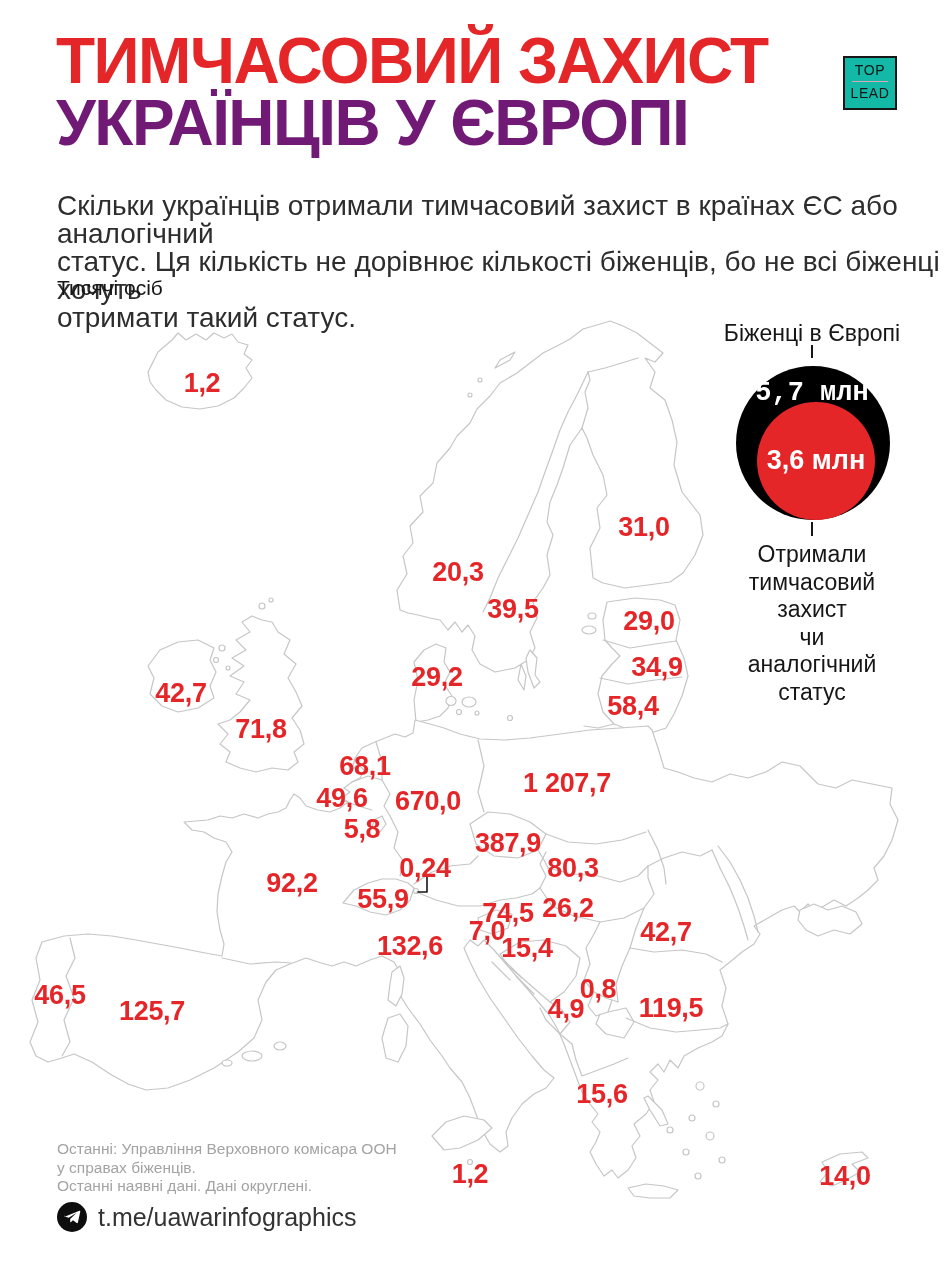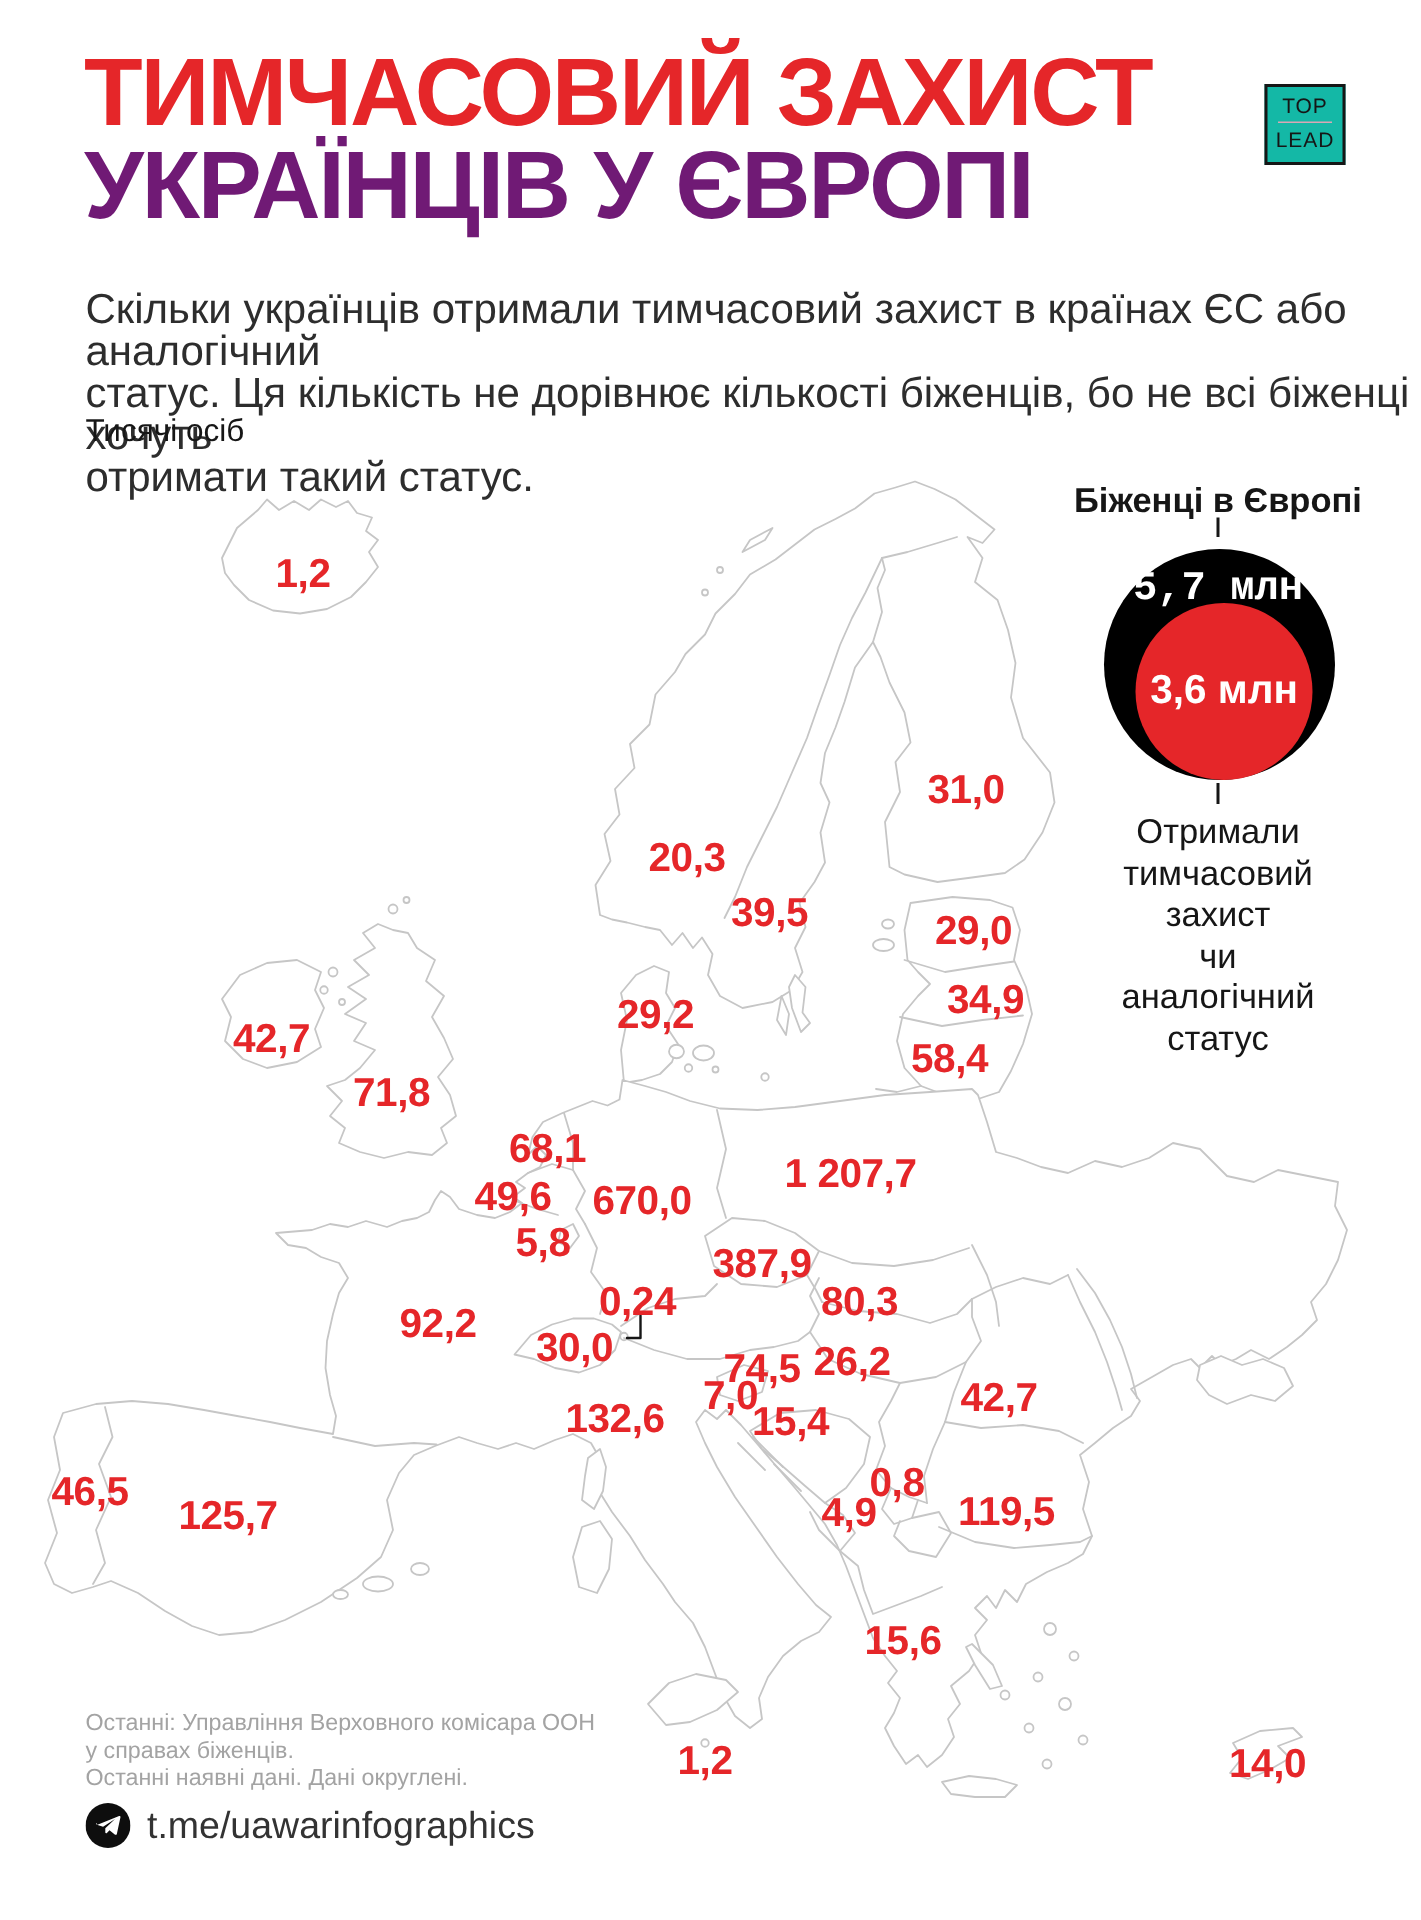--- a/index.html
+++ b/index.html
@@ -13,21 +13,21 @@
          font-size:64px;letter-spacing:-1.5px;white-space:nowrap;}
   .title .l1{color:var(--red);}
   .title .l2{color:#701a75;}
   .logo{position:absolute;left:843px;top:56px;width:50px;height:46px;
         border:2px solid #161616;background:#14b8a6;text-align:center;padding-top:4px;}
   .logo .t{font-size:14px;letter-spacing:.6px;color:#161616;}
   .logo .div{border-top:1px solid #d8a7b5;margin:3px 7px;}
   .intro{position:absolute;left:57px;top:192px;font-size:28px;line-height:28px;color:#2d2d2d;}
   .units{position:absolute;left:57px;top:276px;font-size:21px;color:#161616;}
   .legend-title{position:absolute;left:812px;top:320px;transform:translateX(-50%);
-                font-size:23px;font-weight:700;white-space:nowrap;color:#161616;}
+                font-size:23px;font-weight:400;white-space:nowrap;color:#161616;}
   .tick{position:absolute;width:2px;background:#161616;}
   .circle{position:absolute;border-radius:50%;}
   .circle-label{position:absolute;transform:translate(-50%,-50%);color:#fff;
                 font-weight:800;font-size:27px;white-space:nowrap;}
   .legend-caption{position:absolute;left:812px;top:541px;transform:translateX(-50%);
                   text-align:center;font-size:23px;line-height:27.5px;font-weight:500;color:#161616;}
   .country-value{position:absolute;transform:translate(-50%,-50%);font-weight:800;
                  font-size:27px;letter-spacing:-.3px;color:var(--red);white-space:nowrap;}
   .source{position:absolute;left:57px;top:1140px;font-size:15.5px;line-height:18.5px;color:#a3a3a3;}
   .footer{position:absolute;left:57px;top:1202px;display:flex;align-items:center;gap:11px;}
@@ -167,21 +167,21 @@
       <div class="country-value" style="left: 365px; top: 766px;">68,1</div>
       <div class="country-value" style="left: 342px; top: 798px;">49,6</div>
       <div class="country-value" style="left: 362px; top: 829px;">5,8</div>
       <div class="country-value" style="left: 428px; top: 801px;">670,0</div>
       <div class="country-value" style="left: 567px; top: 783px;">1 207,7</div>
       <div class="country-value" style="left: 508px; top: 843px;">387,9</div>
       <div class="country-value" style="left: 573px; top: 868px;">80,3</div>
       <div class="country-value" style="left: 425px; top: 868px;">0,24</div>
       <div class="country-value" style="left: 508px; top: 894px; margin-top: 19px;">74,5</div>
       <div class="country-value" style="left: 568px; top: 908px;">26,2</div>
-      <div class="country-value" style="left: 383px; top: 899px;">30,0</div>
+      <div class="country-value" style="left: 383px; top: 899px;">55,9</div>
       <div class="country-value" style="left: 292px; top: 883px;">92,2</div>
       <div class="country-value" style="left: 410px; top: 946px;">132,6</div>
       <div class="country-value" style="left: 487px; top: 931px;">7,0</div>
       <div class="country-value" style="left: 527px; top: 948px;">15,4</div>
       <div class="country-value" style="left: 666px; top: 932px;">42,7</div>
       <div class="country-value" style="left: 598px; top: 989px;">0,8</div>
       <div class="country-value" style="left: 566px; top: 1009px;">4,9</div>
       <div class="country-value" style="left: 671px; top: 1008px;">119,5</div>
       <div class="country-value" style="left: 602px; top: 1094px;">15,6</div>
       <div class="country-value" style="left: 60px; top: 995px;">46,5</div>

